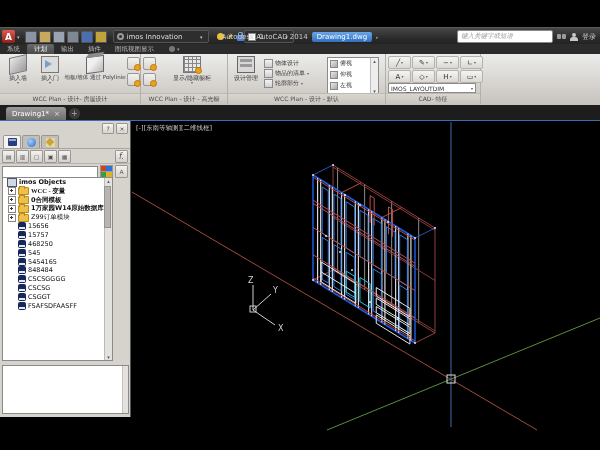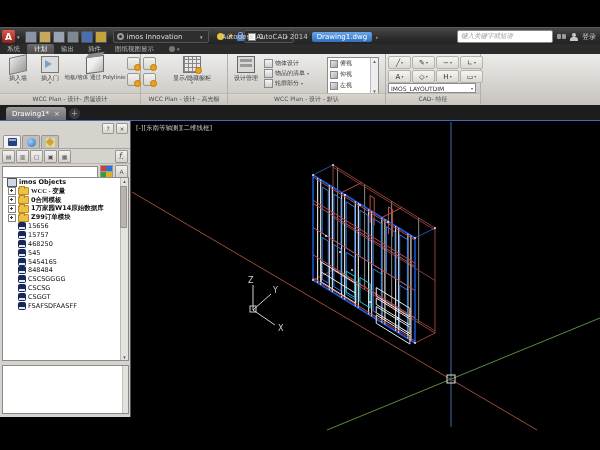--- a/index.html
+++ b/index.html
@@ -119,21 +119,21 @@
   .pt-pencil:before{content:"";position:absolute;left:1px;top:1px;width:6px;height:6px;background:#caa33a;transform:rotate(45deg);}
   .pal-toolrow{display:flex;align-items:center;height:14px;padding:0 2px;gap:1px;border-bottom:1px solid #b8b5b0;}
   .pal-tool{width:11px;height:11px;border:1px solid #9a9792;border-radius:1px;background:linear-gradient(#f2f2f0,#d5d2cd);
     display:flex;align-items:center;justify-content:center;font-size:6px;color:#555;}
   .pal-fx{margin-left:auto;font-style:italic;font-size:8px;}
   .pal-search{display:flex;align-items:center;height:15px;padding:0 2px;gap:2px;}
   .pal-input{flex:1;height:10px;background:#fff;border:1px solid #8a8a8a;}
   .pal-colors{width:11px;height:11px;border:1px solid #9a9792;background:
      linear-gradient(90deg,#d04030 50%,#3070d0 50%) top/100% 50% no-repeat,
      linear-gradient(90deg,#30a040 50%,#e0b020 50%) bottom/100% 50% no-repeat;}
-  .tree{position:absolute;left:2px;top:56px;width:127px;height:184px;background:#fff;border:1px solid #8a8a8a;
+  .tree{position:absolute;left:2px;top:56px;width:111px;height:184px;background:#fff;border:1px solid #8a8a8a;
     box-sizing:border-box;overflow:hidden;}
   .tree-row{display:flex;align-items:center;height:8.8px;gap:2px;white-space:nowrap;font-size:6.5px;color:#111;}
   .exp{width:6px;height:6px;border:1px solid #888;background:#fff;flex:none;position:relative;}
   .exp:before{content:"";position:absolute;left:1px;top:2px;width:3px;height:1px;background:#333;}
   .exp:after{content:"";position:absolute;left:2px;top:1px;width:1px;height:3px;background:#333;}
   .i-comp{width:8px;height:7px;border:1px solid #555;background:#cfd8e8;flex:none;}
   .i-folder{width:9px;height:6px;background:#edc04a;border:1px solid #b88a20;border-radius:1px 1px 0 0;position:relative;flex:none;}
   .i-folder:before{content:"";position:absolute;left:0;top:-2px;width:4px;height:2px;background:#edc04a;border:1px solid #b88a20;border-bottom:none;}
   .i-obj{width:8px;height:8px;background:#16275c;border-radius:2px;position:relative;flex:none;}
   .i-obj:before{content:"";position:absolute;left:1px;bottom:1px;right:1px;height:2px;background:#e8e8e8;}
@@ -571,21 +571,21 @@
           <div class="tree-row">
             <span style="width:3px"></span>
             <span class="exp"></span>
             <span class="i-folder"></span>
             <span style="font-weight: bold;">1万家园W14原始数据库</span>
           </div>
           <div class="tree-row">
             <span style="width:3px"></span>
             <span class="exp"></span>
             <span class="i-folder"></span>
-            <span style="font-weight: bold;">Z99订单模块</span>
+            <span style="font-weight: normal;">Z99订单模块</span>
           </div>
           <div class="tree-row">
             <span style="width:13px"></span>
             <span class="i-obj"></span>
             <span>15656</span>
           </div>
           <div class="tree-row">
             <span style="width:13px"></span>
             <span class="i-obj"></span>
             <span>15757</span>

